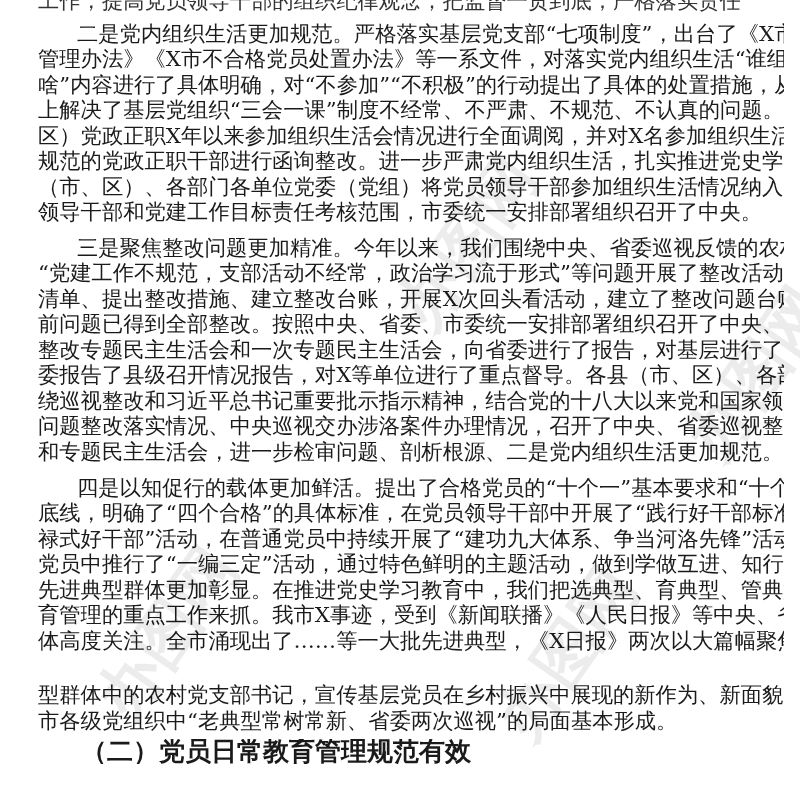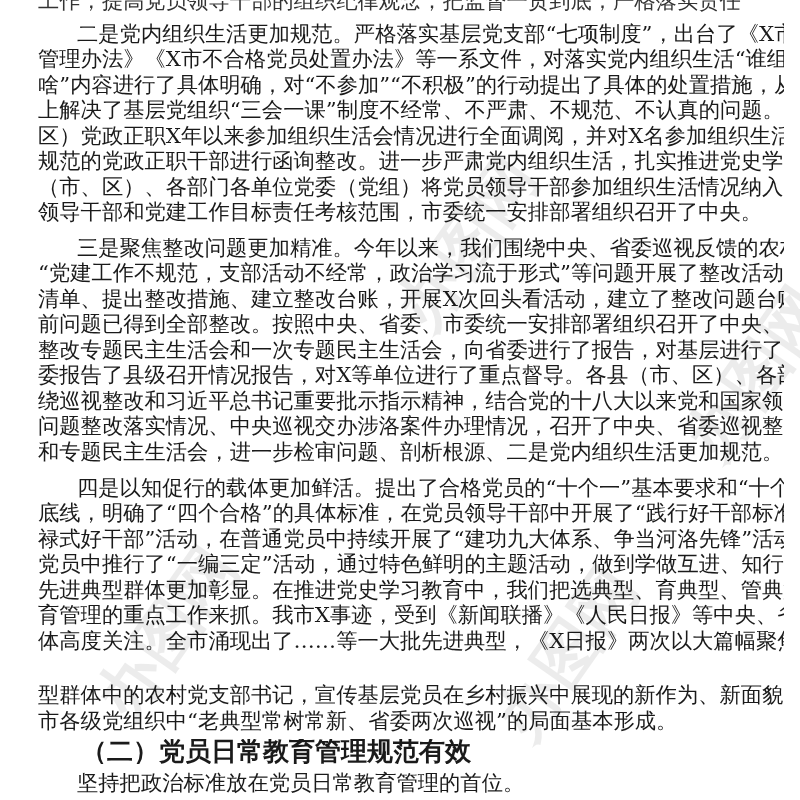--- a/index.html
+++ b/index.html
@@ -67,19 +67,18 @@
     <div class="line" style="top:628px">体高度关注。全市涌现出了……等一大批先进典型，《X日报》两次以大篇幅聚焦栾川先进典</div>
   </div>
 
   <div>
     <div class="line" style="top:682px">型群体中的农村党支部书记，宣传基层党员在乡村振兴中展现的新作为、新面貌、新风采，全</div>
     <div class="line last" style="top:708px">市各级党组织中“老典型常树常新、省委两次巡视”的局面基本形成。</div>
   </div>
 
   <div class="line heading" style="top:739px; left:54px">（二）党员日常教育管理规范有效</div>
 
-  <div class="line first last" style="top:770px">坚持把政治标准放在党员日常教育管理的首位。</div>
 
   <div class="watermark" style="left:360px; top:200px">办图网</div>
   <div class="watermark" style="left:650px; top:330px">办图网</div>
   <div class="watermark" style="left:60px; top:590px">办图网</div>
   <div class="watermark" style="left:460px; top:610px">办图网</div>
 </div>
 
 </body></html>

